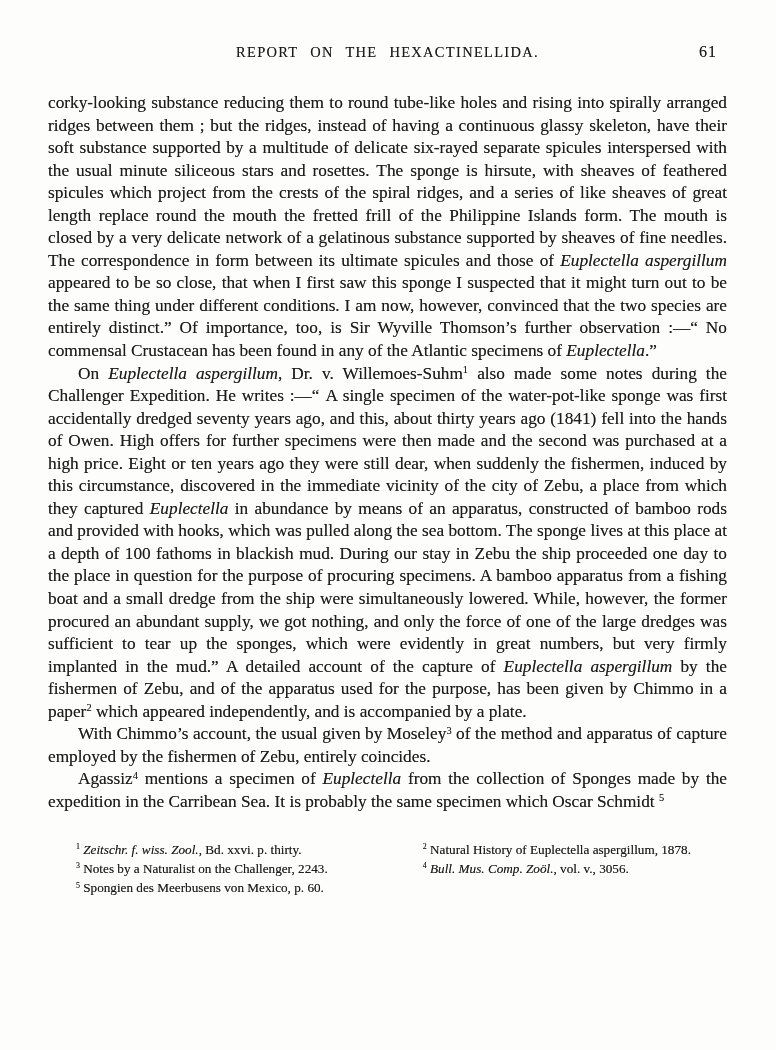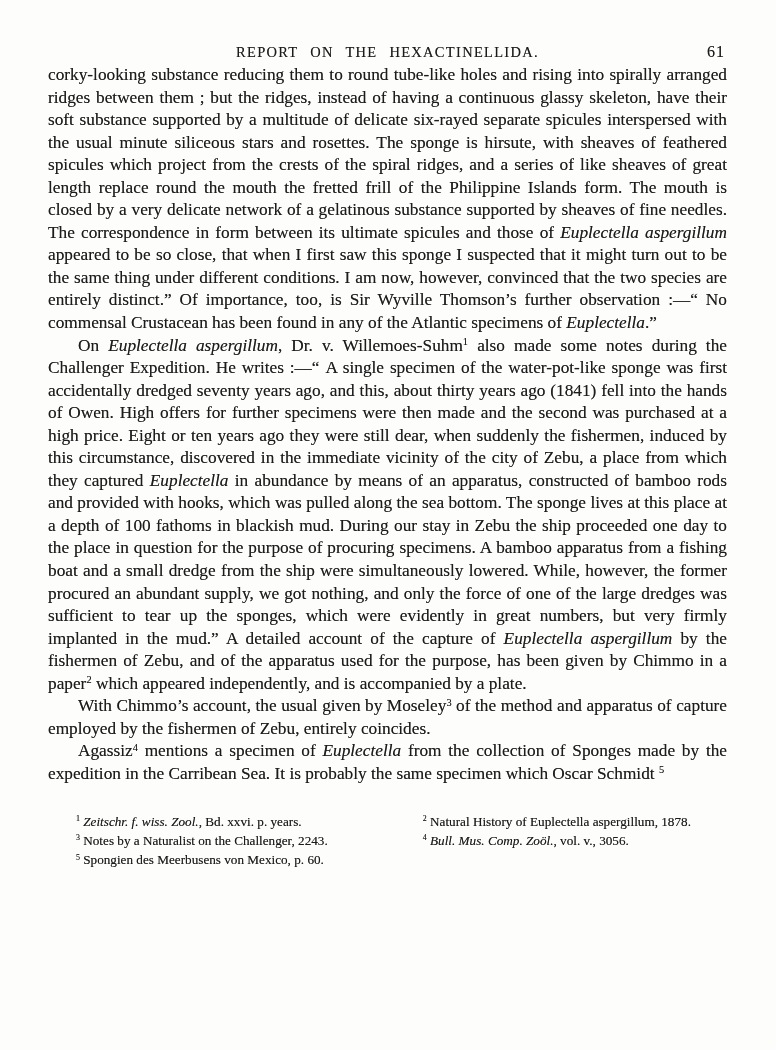--- a/index.html
+++ b/index.html
@@ -15,32 +15,33 @@
     background: #fdfdfb;
     color: #1c1c1c;
     font-family: "Liberation Serif", serif;
     padding: 44px 49px 0 48px;
     overflow: hidden;
     text-shadow: 0 0 0.3px rgba(20,20,20,0.55);
   }
   .header {
     position: relative;
     height: 20px;
+    margin-bottom: 28px;
   }
   .running-title {
     display: block;
     text-align: center;
     font-size: 14.5px;
     letter-spacing: 1.3px;
     word-spacing: 7px;
     white-space: nowrap;
   }
   .page-number {
     position: absolute;
-    right: 2px;
+    right: 10px;
     top: -1px;
     font-size: 16px;
     letter-spacing: 1px;
     text-align: center;
   }
   .page-body {
     font-size: 17.3px;
     line-height: 22.55px;
     text-align: justify;
   }
@@ -92,21 +93,21 @@
 
   <div class="page-body" id="body-container">
       <p class="body-para"><span>corky-looking substance reducing them to round tube-like holes and rising into spirally arranged ridges between them&nbsp;; but the ridges, instead of having a continuous glassy skeleton, have their soft substance supported by a multitude of delicate six-rayed separate spicules interspersed with the usual minute siliceous stars and rosettes. The sponge is hirsute, with sheaves of feathered spicules which project from the crests of the spiral ridges, and a series of like sheaves of great length replace round the mouth the fretted frill of the Philippine Islands form. The mouth is closed by a very delicate network of a gelatinous substance supported by sheaves of fine needles. The correspondence in form between its ultimate spicules and those of </span><em>Euplectella aspergillum</em><span> appeared to be so close, that when I first saw this sponge I suspected that it might turn out to be the same thing under different conditions. I am now, however, convinced that the two species are entirely distinct.” Of importance, too, is Sir Wyville Thomson’s further observation&nbsp;:—“&nbsp;No commensal Crustacean has been found in any of the Atlantic specimens of </span><em>Euplectella</em><span>.”</span></p>
       <p class="body-para indented"><span>On </span><em>Euplectella aspergillum</em><span>, Dr. v. Willemoes-Suhm</span><sup class="fnref">1</sup><span> also made some notes during the Challenger Expedition. He writes&nbsp;:—“&nbsp;A single specimen of the water-pot-like sponge was first accidentally dredged seventy years ago, and this, about thirty years ago (1841) fell into the hands of Owen. High offers for further specimens were then made and the second was purchased at a high price. Eight or ten years ago they were still dear, when suddenly the fishermen, induced by this circumstance, discovered in the immediate vicinity of the city of Zebu, a place from which they captured </span><em>Euplectella</em><span> in abundance by means of an apparatus, constructed of bamboo rods and provided with hooks, which was pulled along the sea bottom. The sponge lives at this place at a depth of 100 fathoms in blackish mud. During our stay in Zebu the ship proceeded one day to the place in question for the purpose of procuring specimens. A bamboo apparatus from a fishing boat and a small dredge from the ship were simultaneously lowered. While, however, the former procured an abundant supply, we got nothing, and only the force of one of the large dredges was sufficient to tear up the sponges, which were evidently in great numbers, but very firmly implanted in the mud.” A detailed account of the capture of </span><em>Euplectella aspergillum</em><span> by the fishermen of Zebu, and of the apparatus used for the purpose, has been given by Chimmo in a paper</span><sup class="fnref">2</sup><span> which appeared independently, and is accompanied by a plate.</span></p>
       <p class="body-para indented"><span>With Chimmo’s account, the usual given by Moseley</span><sup class="fnref">3</sup><span> of the method and apparatus of capture employed by the fishermen of Zebu, entirely coincides.</span></p>
       <p class="body-para indented"><span>Agassiz</span><sup class="fnref">4</sup><span> mentions a specimen of </span><em>Euplectella</em><span> from the collection of Sponges made by the expedition in the Carribean Sea. It is probably the same specimen which Oscar Schmidt&nbsp;</span><sup class="fnref">5</sup></p>
     </div>
 
   <div class="footnotes">
     <div class="fn-col left" id="fn-left">
-        <div class="footnote"><sup class="fnref">1</sup><span> </span><em>Zeitschr. f. wiss. Zool.</em><span>, Bd. xxvi. p. years.</span></div>
+        <div class="footnote"><sup class="fnref">1</sup><span> </span><em>Zeitschr. f. wiss. Zool.</em><span>, Bd. xxvi. p. thirty.</span></div>
         <div class="footnote"><sup class="fnref">3</sup><span> Notes by a Naturalist on the Challenger, 2243.</span></div>
         <div class="footnote"><sup class="fnref">5</sup><span> Spongien des Meerbusens von Mexico, p. 60.</span></div>
       </div>
     <div class="fn-col right" id="fn-right">
         <div class="footnote"><sup class="fnref">2</sup><span> Natural History of Euplectella aspergillum, 1878.</span></div>
         <div class="footnote"><sup class="fnref">4</sup><span> </span><em>Bull. Mus. Comp. Zoöl.</em><span>, vol. v., 3056.</span></div>
       </div>
   </div>
 </div>
 

